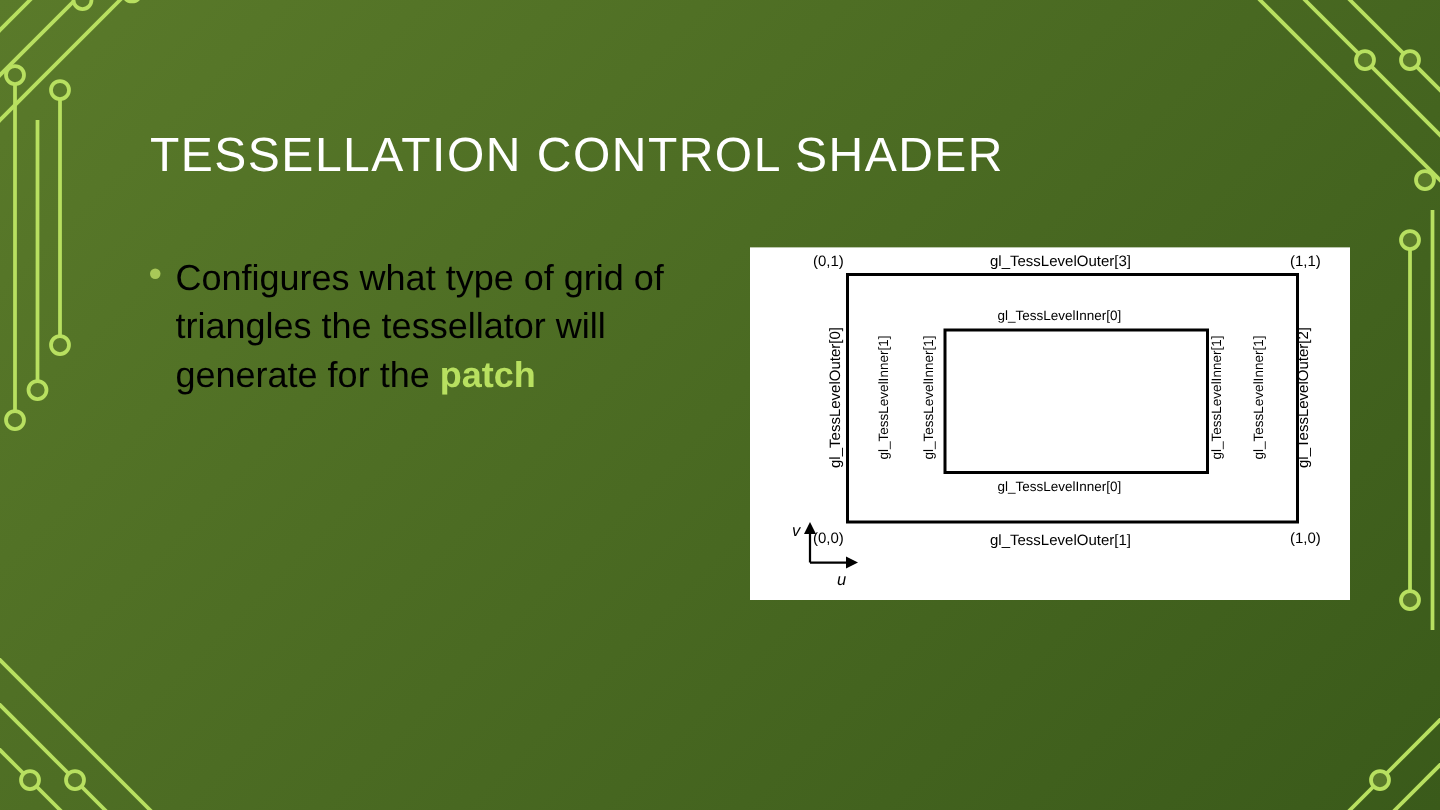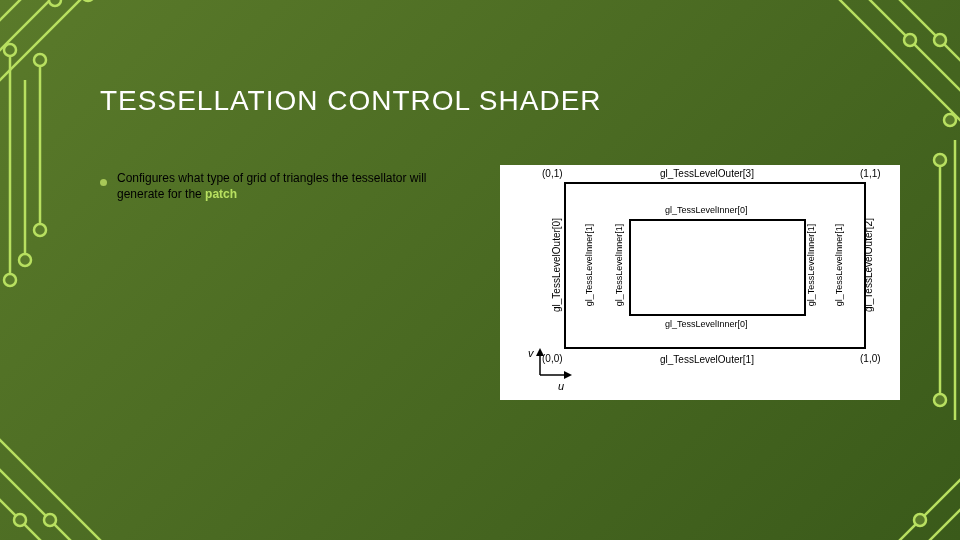--- a/index.html
+++ b/index.html
@@ -9,36 +9,36 @@
     width: 960px;
     height: 540px;
     background: linear-gradient(135deg, #5a7a2a 0%, #4a6a22 50%, #3a5a1a 100%);
   }
   .circuit { position: absolute; inset: 0; pointer-events: none; }
   .title {
     position: absolute;
     left: 100px;
     top: 85px;
     color: #ffffff;
-    font-size: 28px;
+    font-size: 32px;
     letter-spacing: 1px;
     font-weight: 400;
   }
   .content {
     position: absolute;
     left: 100px;
     top: 170px;
     width: 360px;
     color: #000;
   }
   .bullet {
     display: flex;
     align-items: flex-start;
     margin-bottom: 28px;
-    font-size: 12px;
+    font-size: 24px;
     line-height: 1.35;
   }
   .dot {
     width: 7px;
     height: 7px;
     border-radius: 50%;
     background: #a8c858;
     margin-top: 9px;
     margin-right: 10px;
     flex-shrink: 0;

